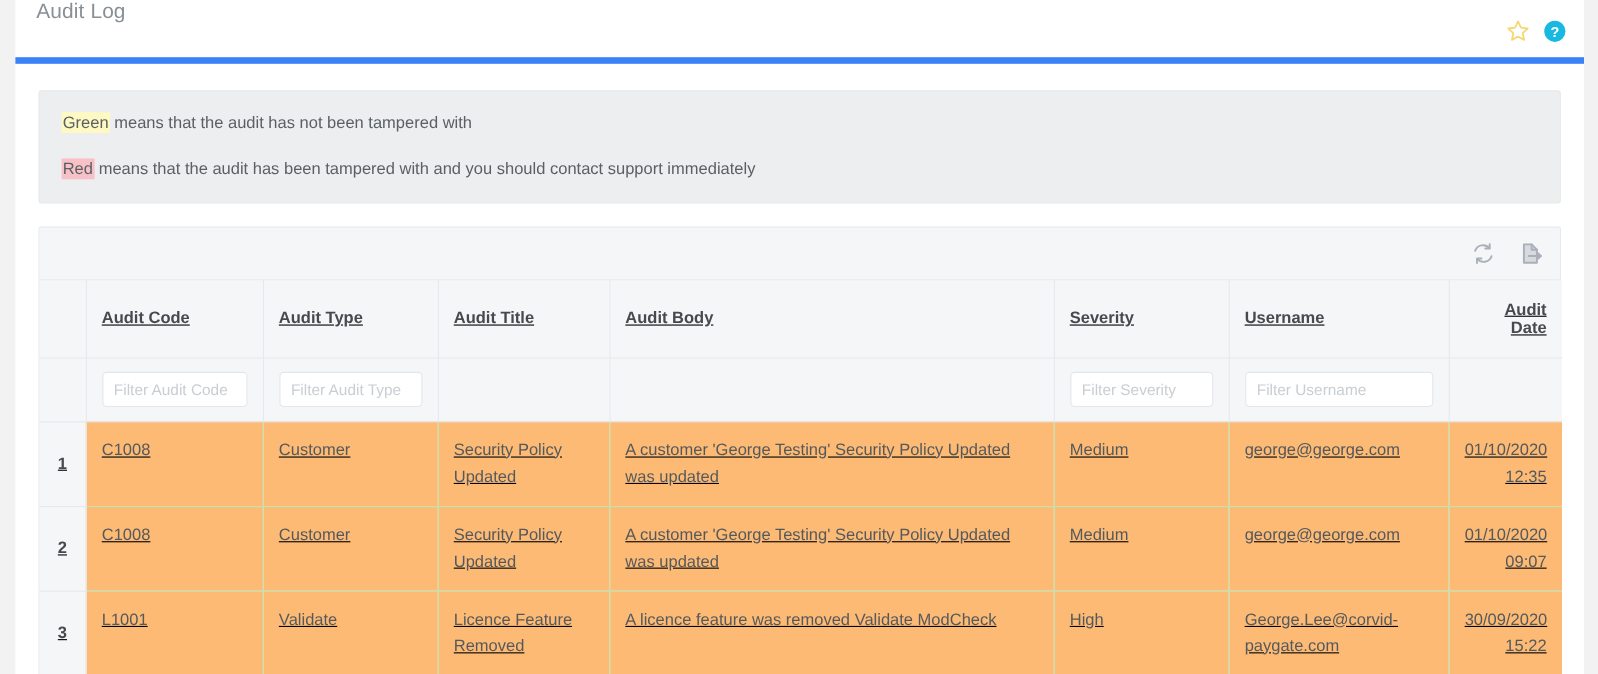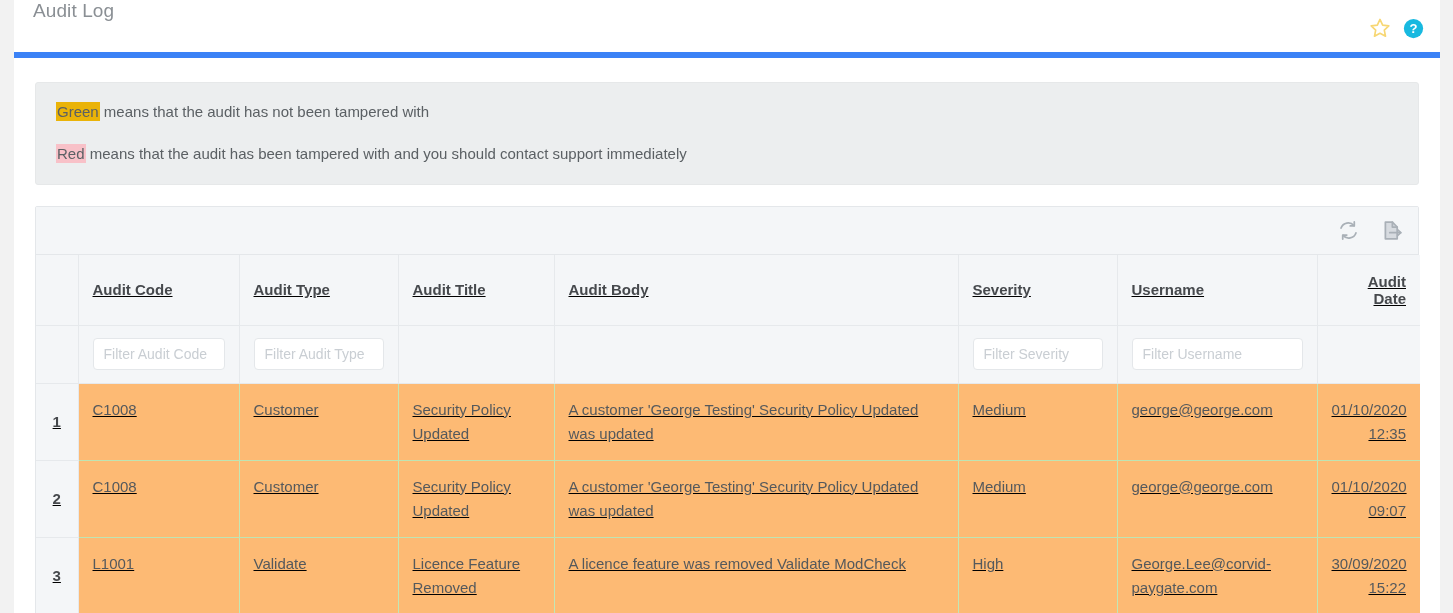--- a/index.html
+++ b/index.html
@@ -43,21 +43,21 @@
     border-radius: 3px;
     padding: 17px 20px 19px 20px;
   }
   .info-line {
     font-size: 15px;
     color: #5b6064;
     line-height: 23px;
     margin: 0;
   }
   .info-line + .info-line { margin-top: 19px; }
-  .hl-green { background: #eab308; padding: 1px 1px; }
+  .hl-green { background: #fef9c3; padding: 1px 1px; }
   .hl-red   { background: #f8c1c8; padding: 1px 1px; }
   
   .grid-wrap { padding: 21px 21px 0 21px; }
   .grid {
     border: 1px solid #e4e7ea;
     border-radius: 2px;
     background: #fff;
   }
   .grid-toolbar {
     height: 48px;

